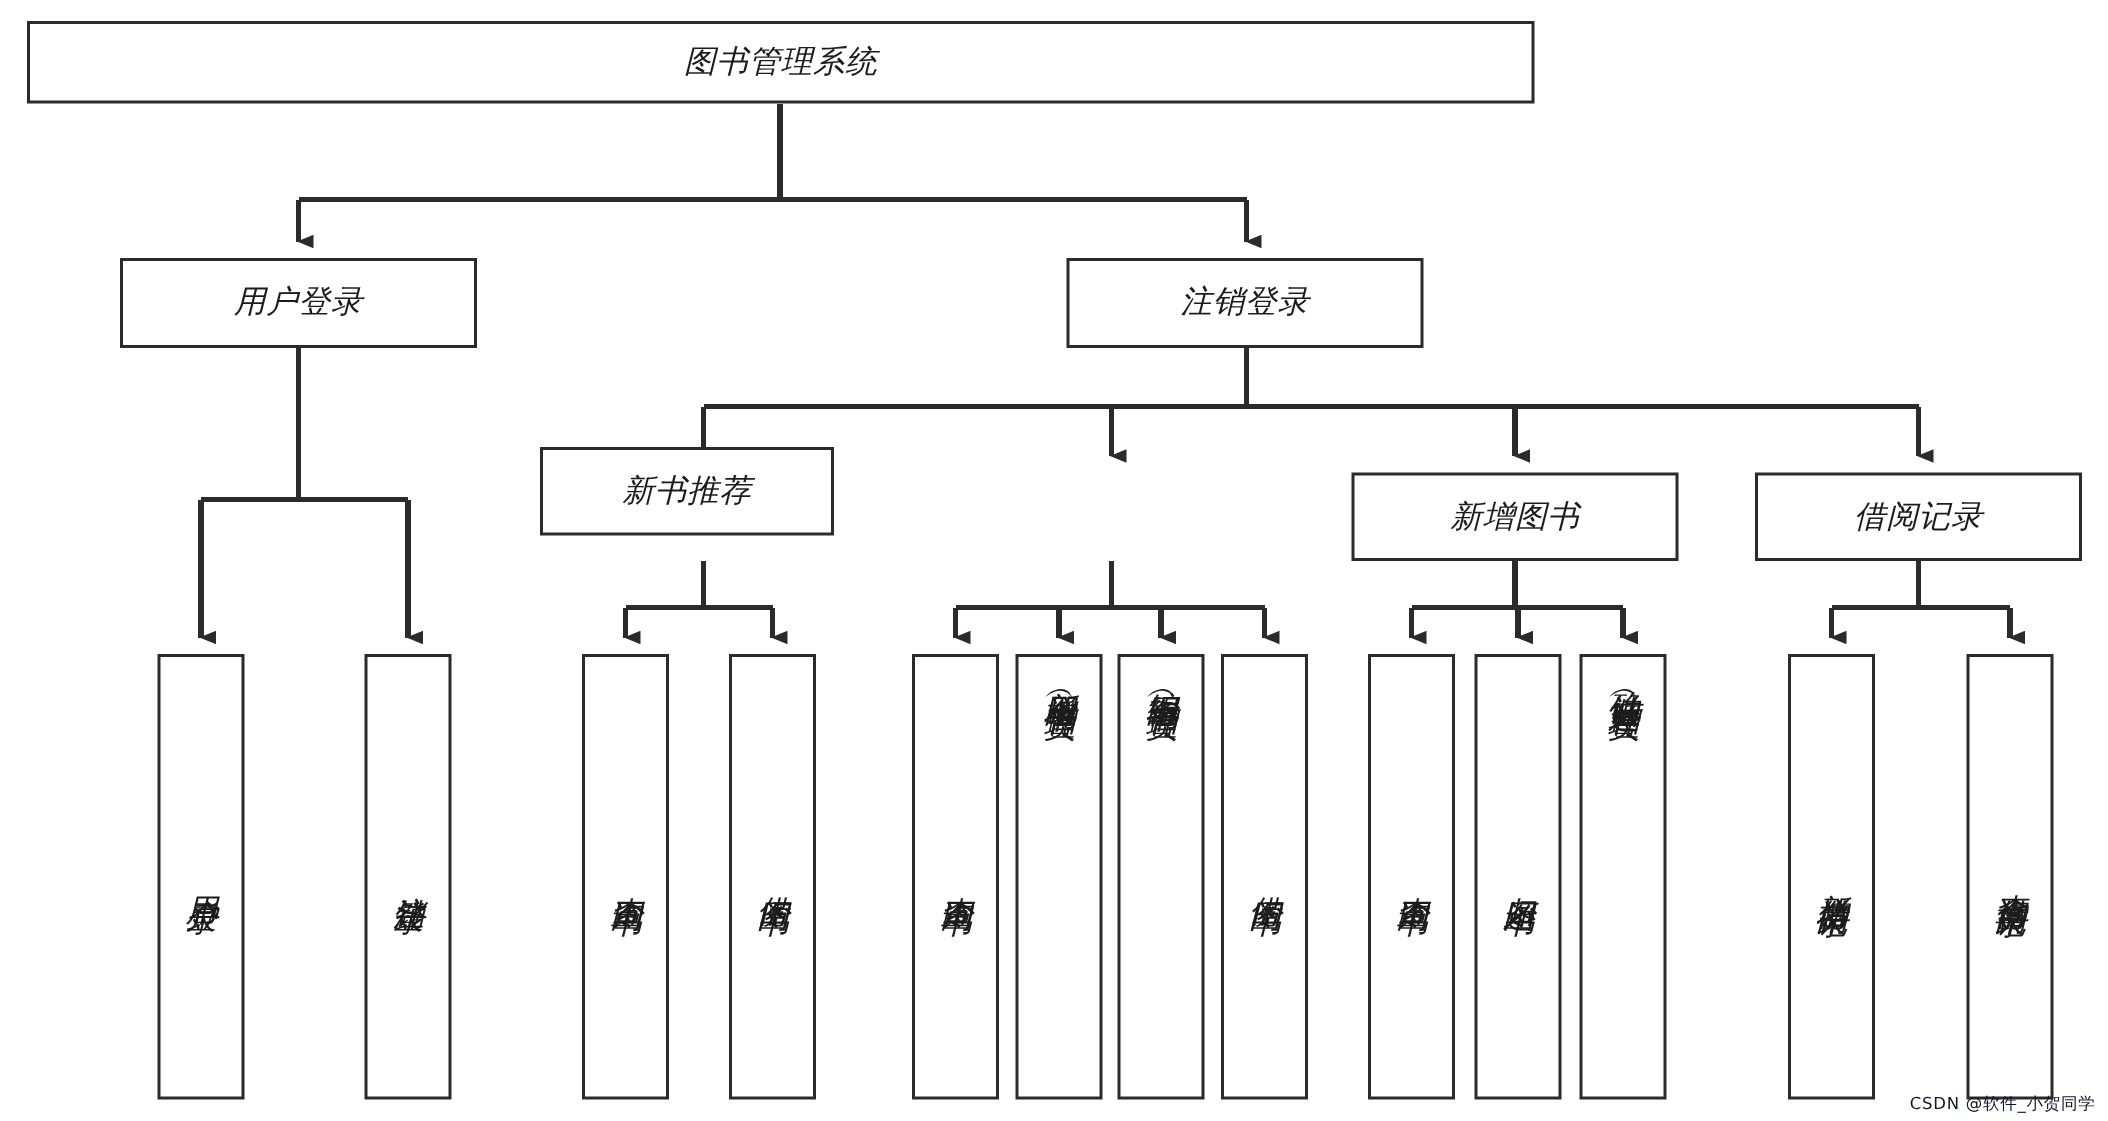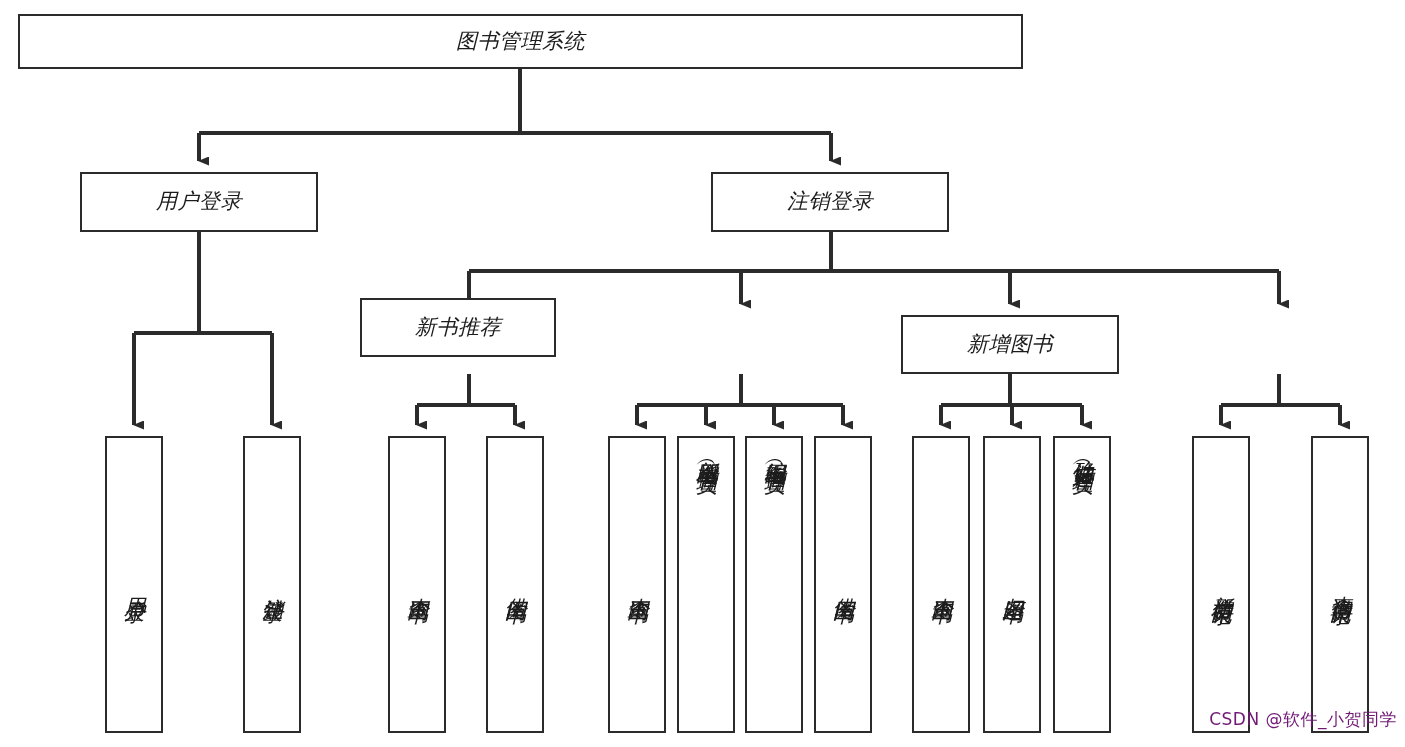--- a/index.html
+++ b/index.html
@@ -59,23 +59,23 @@
     letter-spacing: 2px;
     white-space: nowrap;
   }
   .node.vertical.mid {
     align-items: center;
     padding-top: 0;
   }
   #watermark {
     position: absolute;
     right: 8px;
-    bottom: 16px;
-    font-size: 17px;
-    color: #701a75;
+    bottom: 4px;
+    font-size: 11px;
+    color: #0f172a;
     white-space: nowrap;
     letter-spacing: 0.5px;
   }
 </style>
 </head>
 <body>
 
 <div id="canvas">
 
   <svg class="wires" viewBox="0 0 1405 747">
@@ -139,20 +139,23 @@
   <div class="node horizontal" style="left:711px; top:172px; width:238px; height:60px;">
     <span class="label">注销登录</span>
   </div>
 
   <div class="node horizontal" style="left:360px; top:298px; width:196px; height:59px;">
     <span class="label">新书推荐</span>
   </div>
   <div class="node horizontal" style="left:901px; top:315px; width:218px; height:59px;">
     <span class="label">新增图书</span>
   </div>
+  <div class="node horizontal" style="left:1170px; top:315px; width:218px; height:59px;">
+    <span class="label">借阅记录</span>
+  </div>
 
   <div class="node vertical mid" style="left:105px; top:436px; width:58px; height:297px;">
     <span class="label">用户登录</span>
   </div>
   <div class="node vertical mid" style="left:243px; top:436px; width:58px; height:297px;">
     <span class="label">注销登录</span>
   </div>
 
   <div class="node vertical mid" style="left:388px; top:436px; width:58px; height:297px;">
     <span class="label">查询图书</span>

